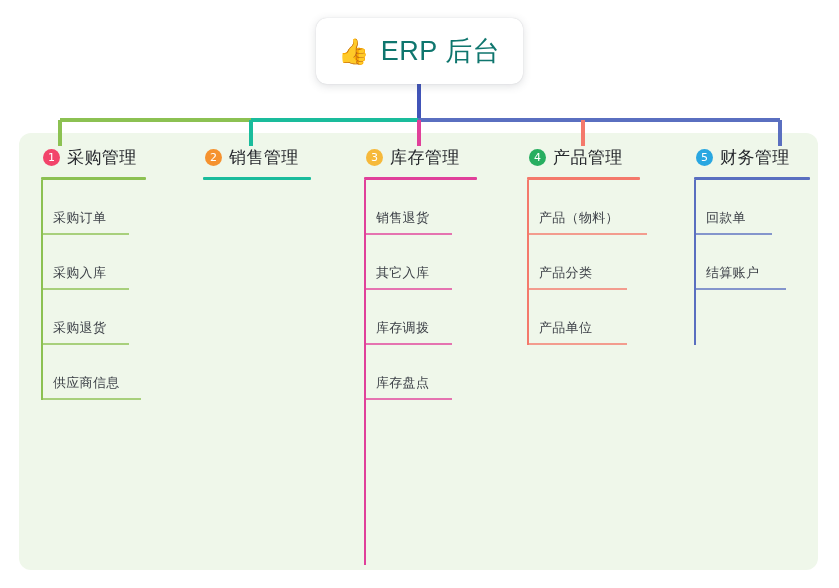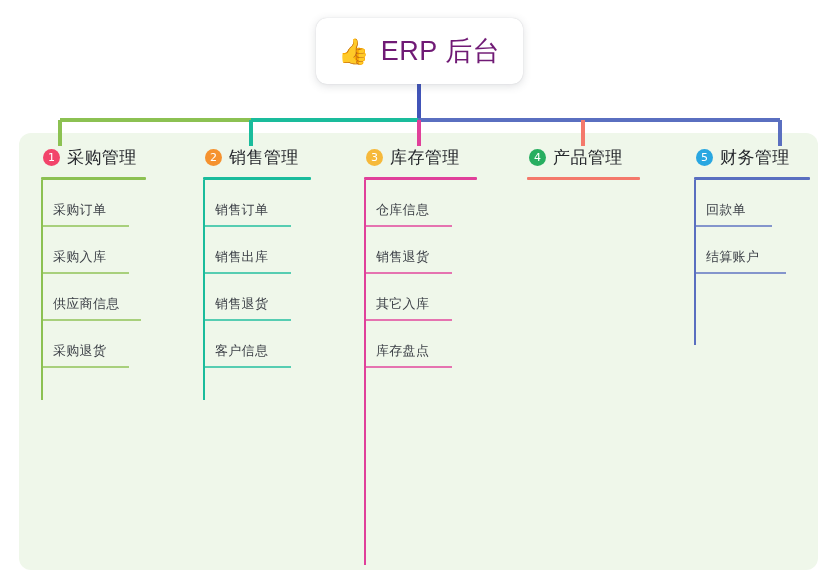--- a/index.html
+++ b/index.html
@@ -41,21 +41,21 @@
     gap: 11px;
   }
   #root-emoji {
     font-family: "DejaVu Sans", sans-serif;
     font-size: 25px;
     line-height: 1;
     color: #f0b429;
   }
   #root-title {
     font-size: 27px;
-    color: #701a75;
+    color: #0f766e;
     letter-spacing: 0.5px;
     white-space: nowrap;
   }
 
   
   #wires {
     position: absolute;
     left: 0;
     top: 0;
     width: 839px;
@@ -117,21 +117,21 @@
     margin-top: 0;
   }
   .spine {
     position: absolute;
     left: 0;
     top: 0;
     width: 2px;
   }
   .item {
     position: relative;
-    height: 47px;
+    height: 55px;
     box-sizing: border-box;
   }
   .item-label {
     position: absolute;
     left: 12px;
     bottom: 8px;
     font-size: 13px;
     color: #3b3f46;
     white-space: nowrap;
     letter-spacing: 0.3px;
@@ -180,87 +180,83 @@
           <div class="spine" style="background: rgb(140, 193, 82); height: 220px;"></div>
           <div class="item">
             <span class="item-label">采购订单</span>
             <div class="item-rule" style="background: rgb(140, 193, 82); width: 88px; opacity: 0.72;"></div>
           </div>
           <div class="item">
             <span class="item-label">采购入库</span>
             <div class="item-rule" style="background: rgb(140, 193, 82); width: 88px; opacity: 0.72;"></div>
           </div>
           <div class="item">
+            <span class="item-label">采购退货</span>
+            <div class="item-rule" style="background: rgb(140, 193, 82); width: 88px; opacity: 0.72;"></div>
+          </div>
+          <div class="item">
             <span class="item-label">供应商信息</span>
             <div class="item-rule" style="background: rgb(140, 193, 82); width: 100px; opacity: 0.72;"></div>
           </div>
-          <div class="item">
-            <span class="item-label">采购退货</span>
-            <div class="item-rule" style="background: rgb(140, 193, 82); width: 88px; opacity: 0.72;"></div>
-          </div>
         </div>
       </div>
       <div class="column" style="left: 203px; width: 120px;">
         <div class="col-head">
           <span class="badge" style="background: rgb(245, 146, 47);">2</span>
           <span class="col-title">销售管理</span>
         </div>
         <div class="col-rule" style="background: rgb(26, 188, 156); width: 108px;"></div>
-        <div class="items">
-          <div class="spine" style="background: rgb(26, 188, 156); height: 220px;"></div>
-          <div class="item">
-            <span class="item-label">销售订单</span>
-            <div class="item-rule" style="background: rgb(26, 188, 156); width: 88px; opacity: 0.72;"></div>
-          </div>
-          <div class="item">
-            <span class="item-label">销售出库</span>
-            <div class="item-rule" style="background: rgb(26, 188, 156); width: 88px; opacity: 0.72;"></div>
-          </div>
-          <div class="item">
-            <span class="item-label">销售退货</span>
-            <div class="item-rule" style="background: rgb(26, 188, 156); width: 88px; opacity: 0.72;"></div>
-          </div>
-          <div class="item">
-            <span class="item-label">客户信息</span>
-            <div class="item-rule" style="background: rgb(26, 188, 156); width: 88px; opacity: 0.72;"></div>
-          </div>
-        </div>
       </div>
       <div class="column" style="left: 364px; width: 120px;">
         <div class="col-head">
           <span class="badge" style="background: rgb(246, 185, 59);">3</span>
           <span class="col-title">库存管理</span>
         </div>
         <div class="col-rule" style="background: rgb(224, 64, 154); width: 113px;"></div>
         <div class="items">
           <div class="spine" style="background: rgb(224, 64, 154); height: 385px;"></div>
           <div class="item">
-            <span class="item-label">仓库信息</span>
-            <div class="item-rule" style="background: rgb(224, 64, 154); width: 88px; opacity: 0.72;"></div>
-          </div>
-          <div class="item">
             <span class="item-label">销售退货</span>
             <div class="item-rule" style="background: rgb(224, 64, 154); width: 88px; opacity: 0.72;"></div>
           </div>
           <div class="item">
             <span class="item-label">其它入库</span>
+            <div class="item-rule" style="background: rgb(224, 64, 154); width: 88px; opacity: 0.72;"></div>
+          </div>
+          <div class="item">
+            <span class="item-label">库存调拨</span>
             <div class="item-rule" style="background: rgb(224, 64, 154); width: 88px; opacity: 0.72;"></div>
           </div>
           <div class="item">
             <span class="item-label">库存盘点</span>
             <div class="item-rule" style="background: rgb(224, 64, 154); width: 88px; opacity: 0.72;"></div>
           </div>
         </div>
       </div>
       <div class="column" style="left: 527px; width: 120px;">
         <div class="col-head">
           <span class="badge" style="background: rgb(39, 174, 96);">4</span>
           <span class="col-title">产品管理</span>
         </div>
         <div class="col-rule" style="background: rgb(244, 121, 107); width: 113px;"></div>
+        <div class="items">
+          <div class="spine" style="background: rgb(244, 121, 107); height: 165px;"></div>
+          <div class="item">
+            <span class="item-label">产品（物料）</span>
+            <div class="item-rule" style="background: rgb(244, 121, 107); width: 120px; opacity: 0.72;"></div>
+          </div>
+          <div class="item">
+            <span class="item-label">产品分类</span>
+            <div class="item-rule" style="background: rgb(244, 121, 107); width: 100px; opacity: 0.72;"></div>
+          </div>
+          <div class="item">
+            <span class="item-label">产品单位</span>
+            <div class="item-rule" style="background: rgb(244, 121, 107); width: 100px; opacity: 0.72;"></div>
+          </div>
+        </div>
       </div>
       <div class="column" style="left: 694px; width: 120px;">
         <div class="col-head">
           <span class="badge" style="background: rgb(41, 167, 225);">5</span>
           <span class="col-title">财务管理</span>
         </div>
         <div class="col-rule" style="background: rgb(90, 111, 192); width: 116px;"></div>
         <div class="items">
           <div class="spine" style="background: rgb(90, 111, 192); height: 165px;"></div>
           <div class="item">

